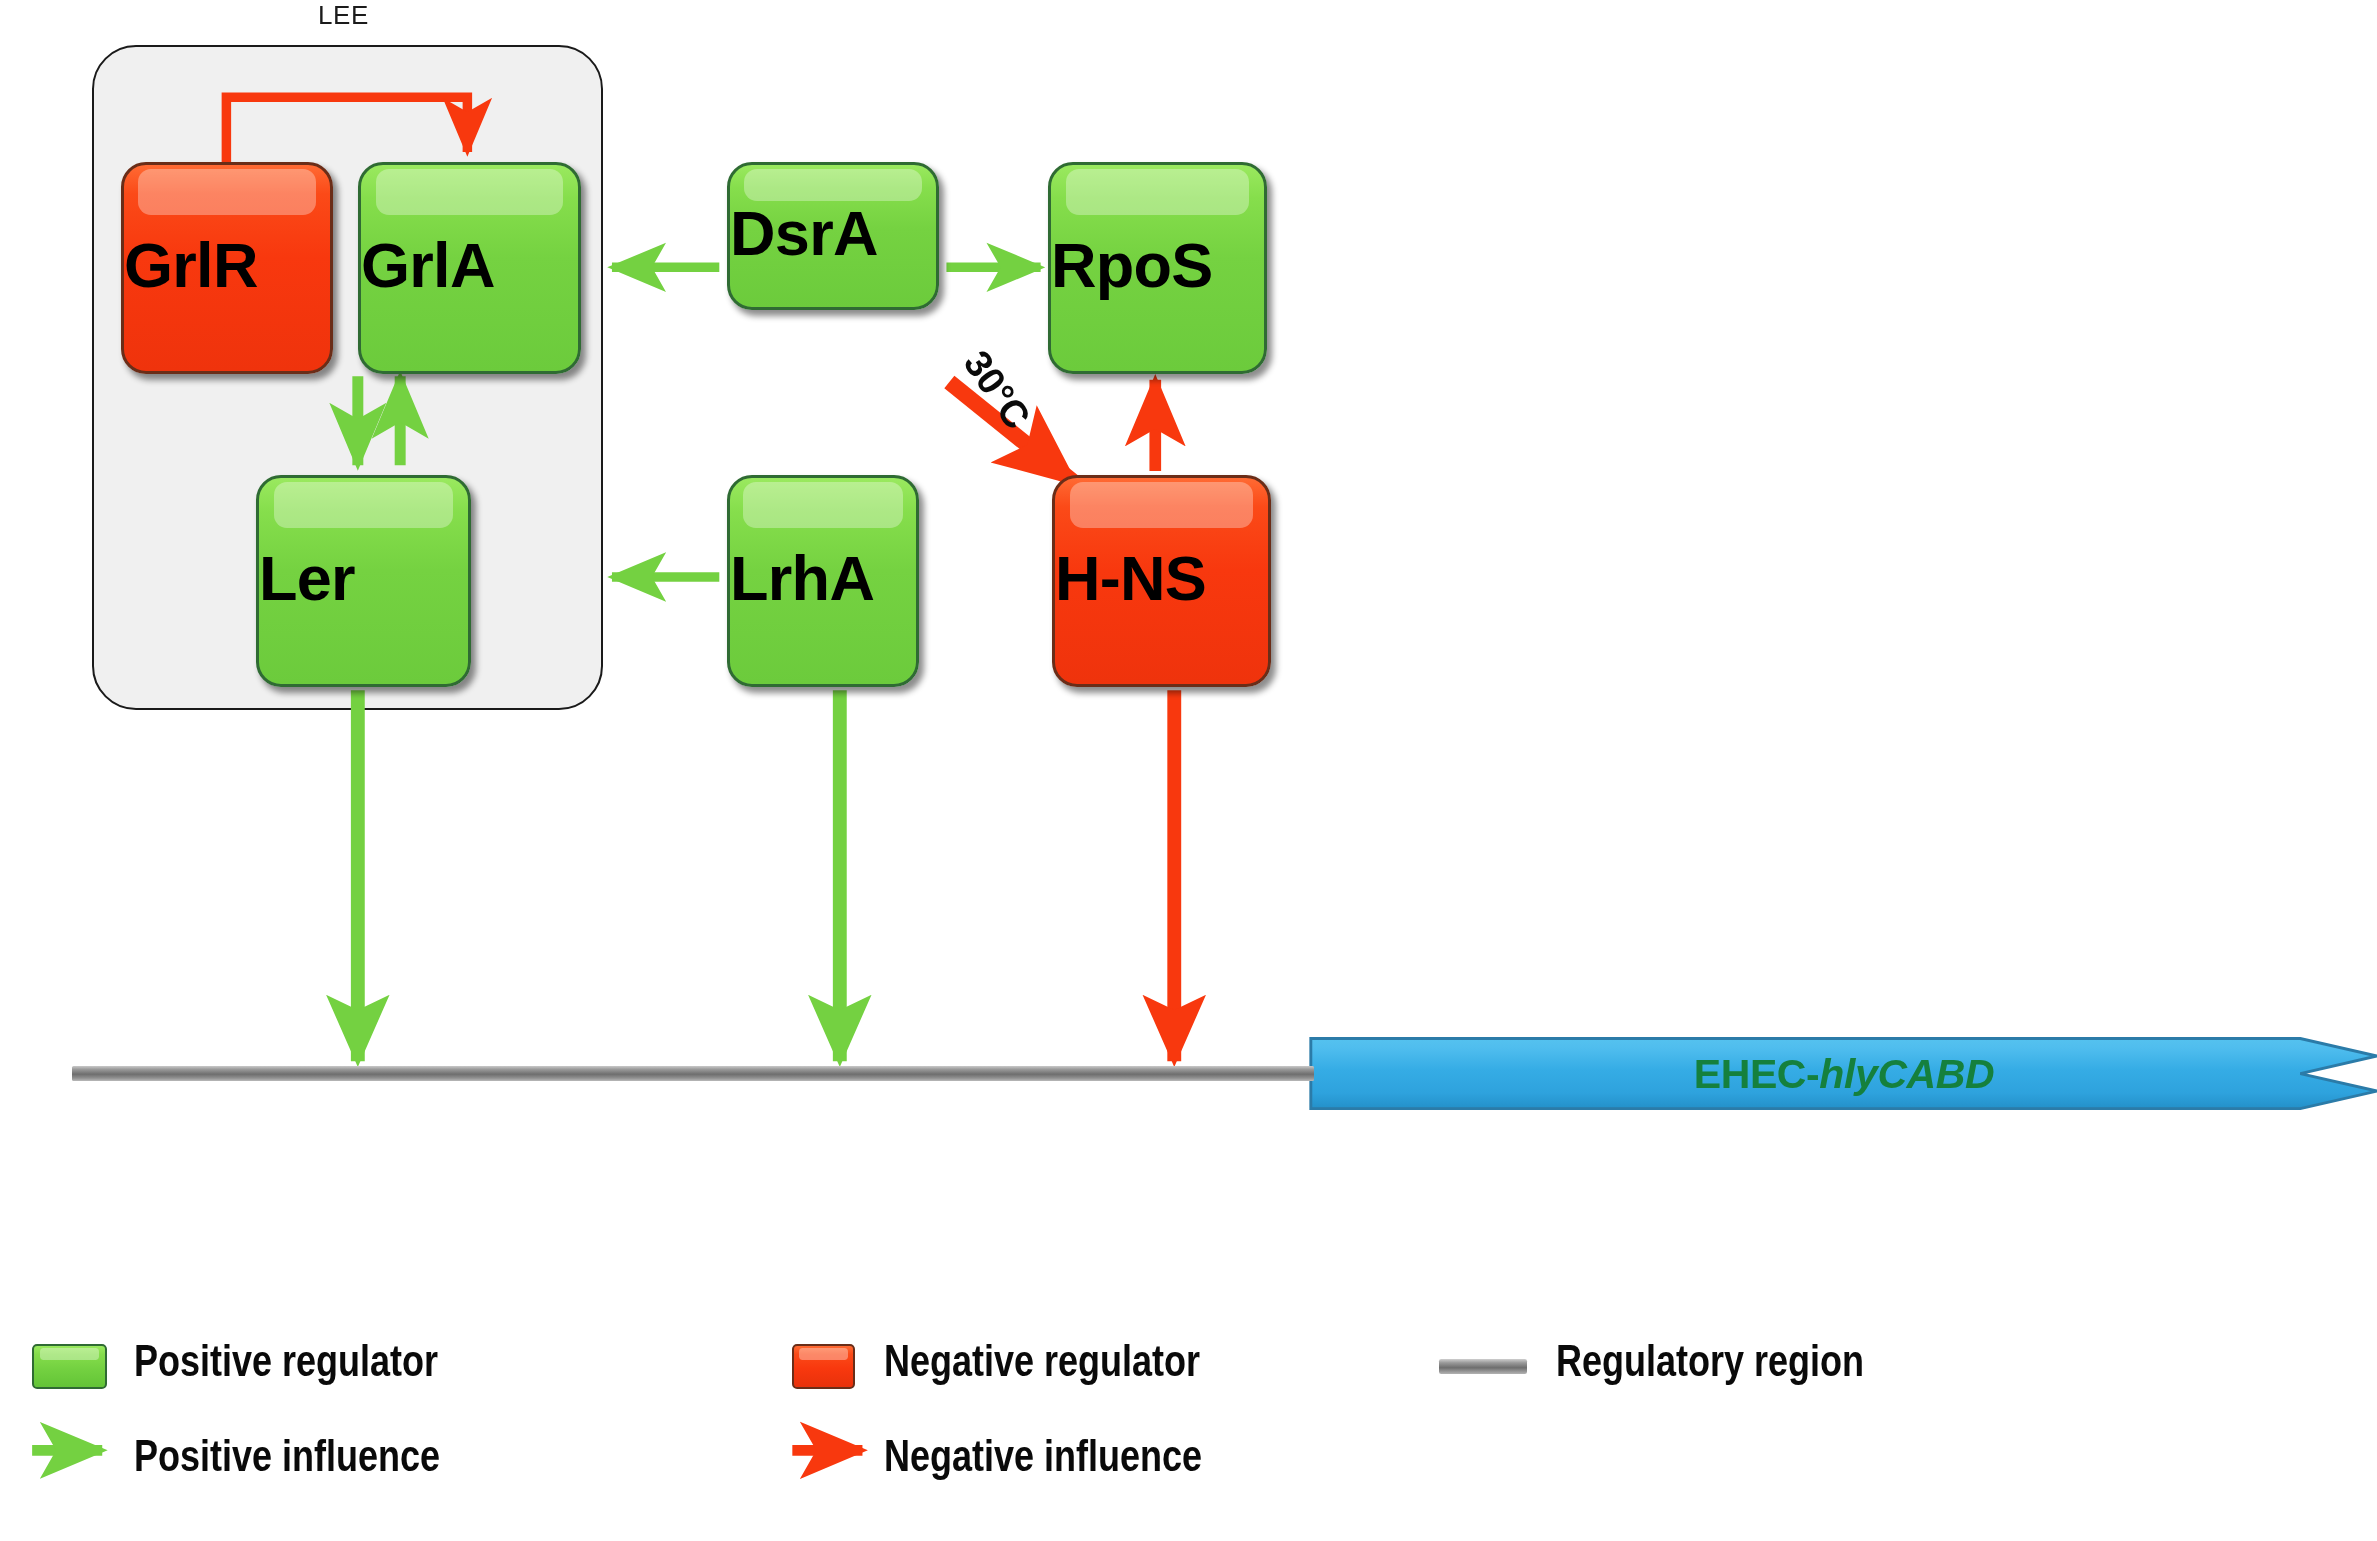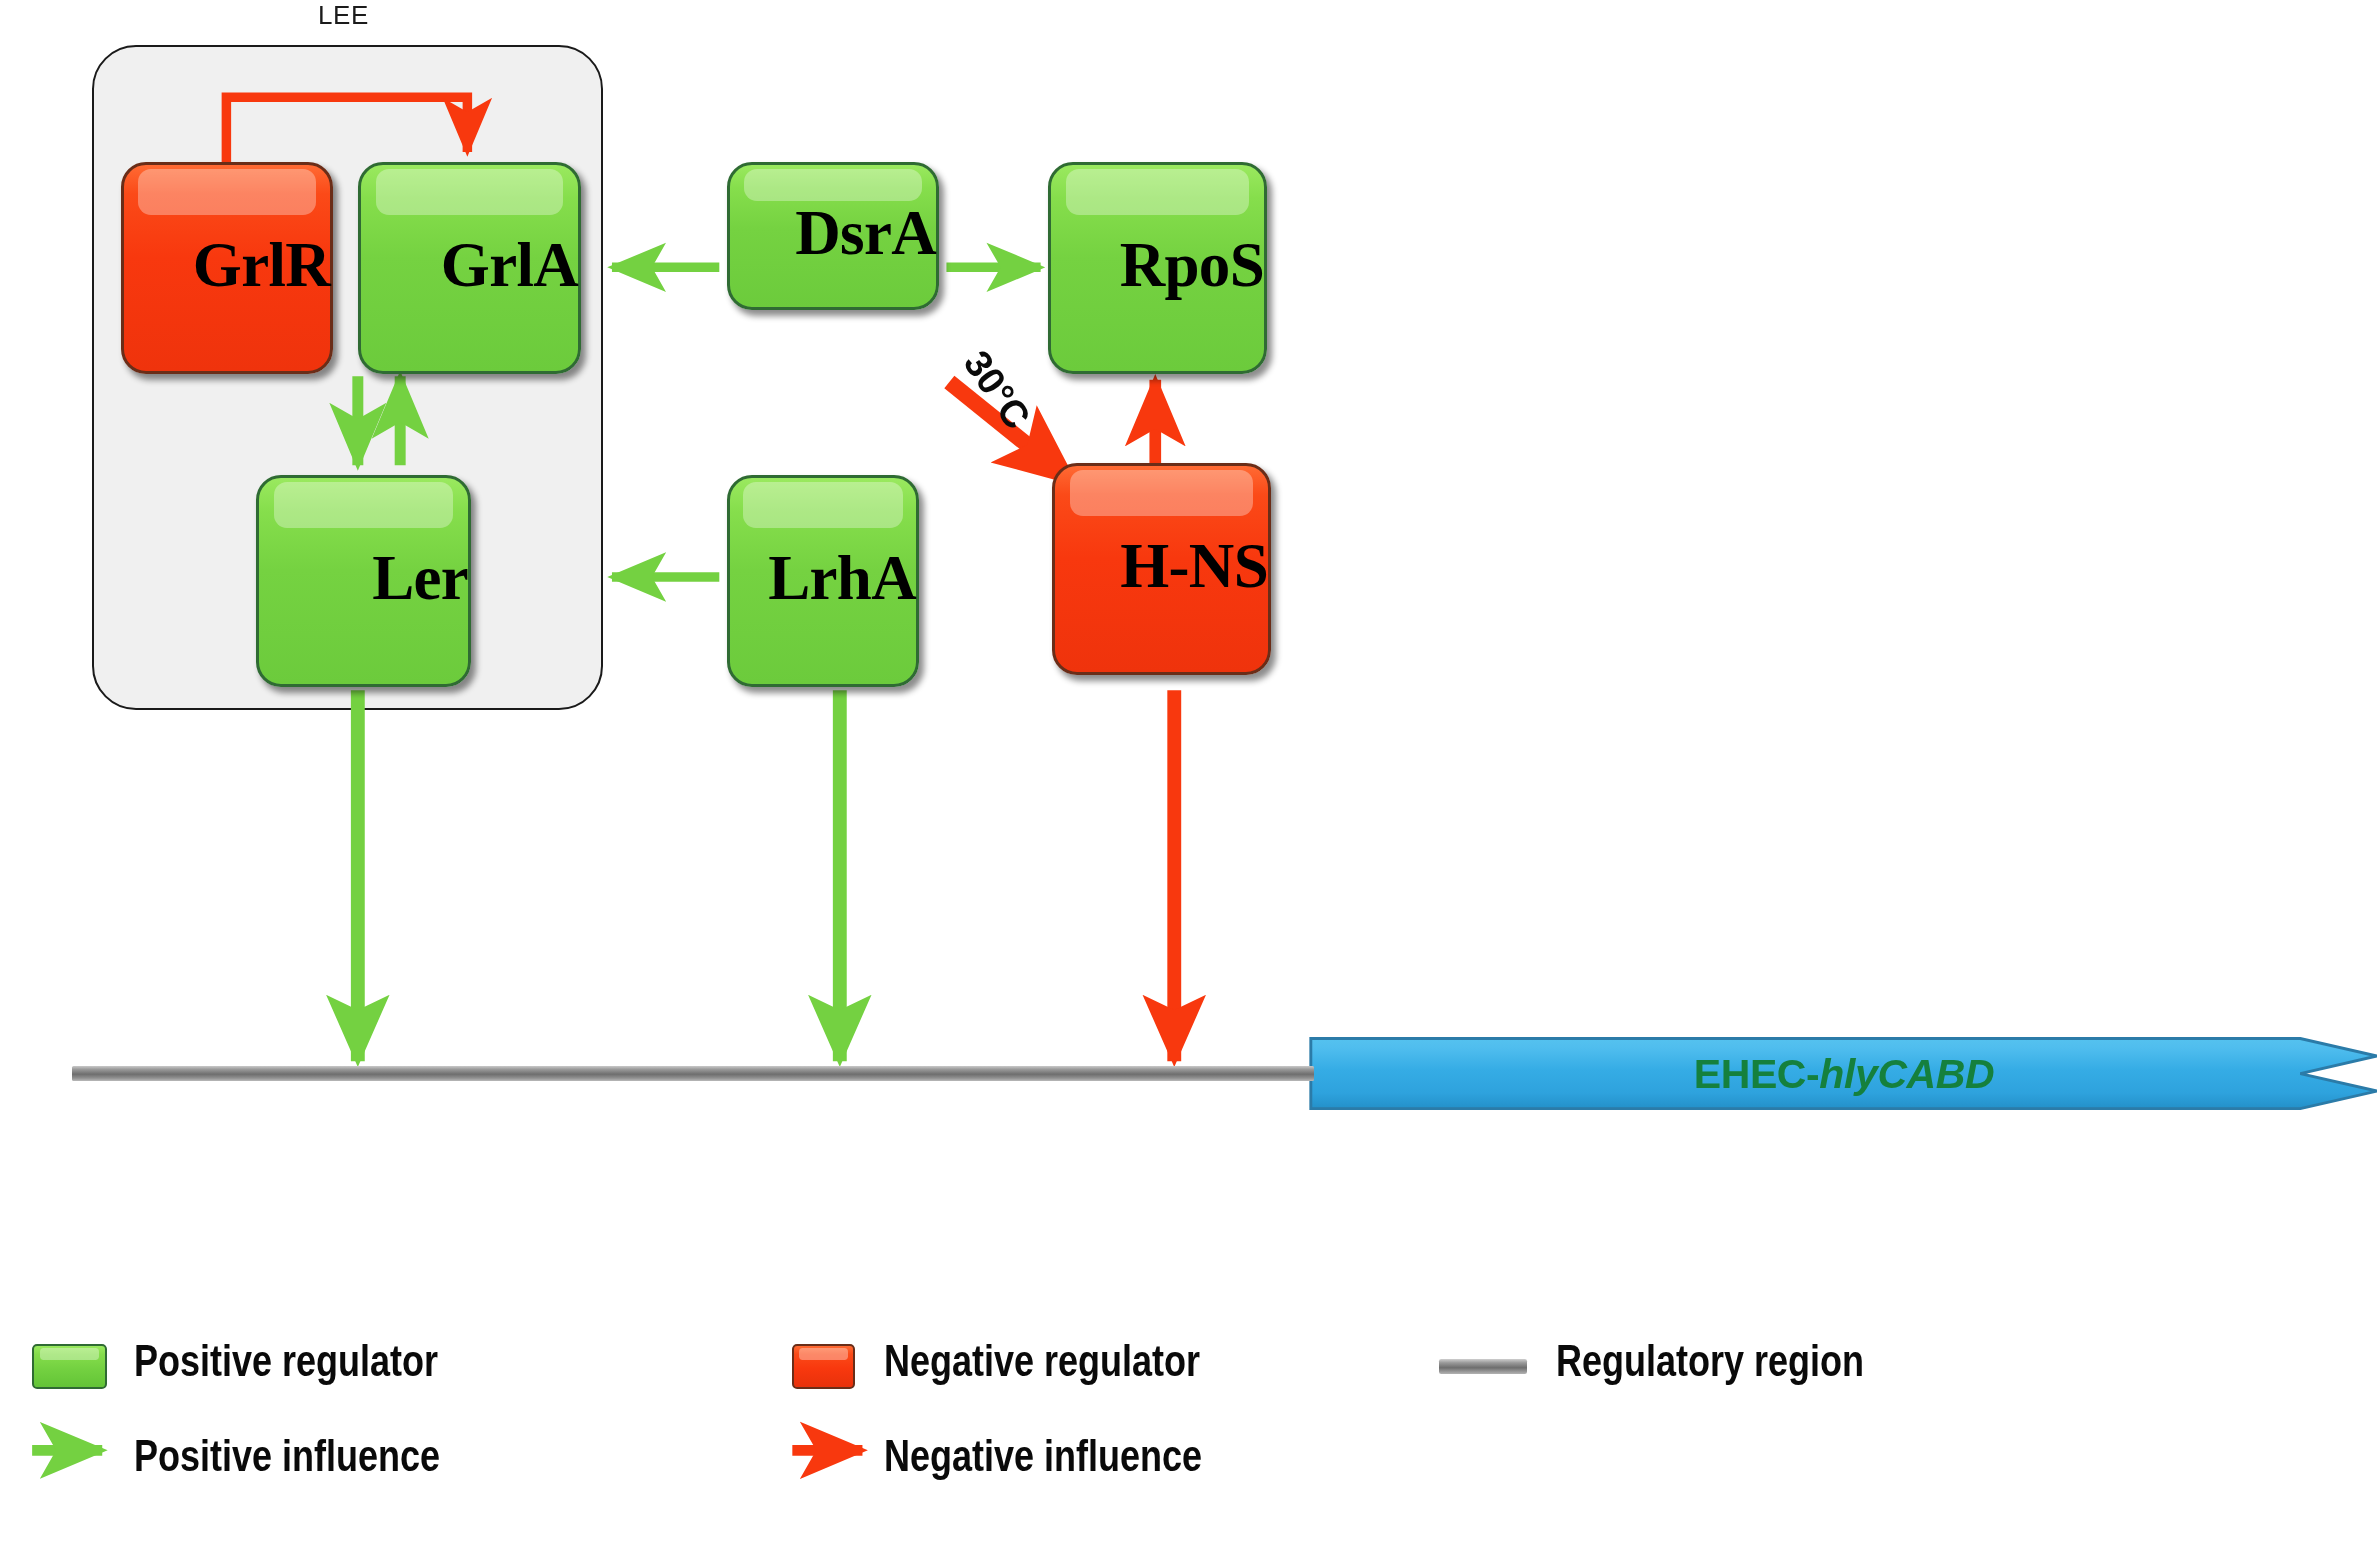--- a/index.html
+++ b/index.html
@@ -11,41 +11,41 @@
   
   .lee-panel{position:absolute;left:92px;top:45px;width:511px;height:665px;
              background:#f0f0f0;border:2.9px solid #1a1a1a;border-radius:44px;
              box-sizing:border-box;}
   .lee-label{position:absolute;left:241px;top:0px;width:205px;height:41px;
              text-align:center;font-size:26px;font-weight:400;color:#1b1b1b;
              font-family:"Liberation Sans",sans-serif;letter-spacing:0.7px;}
 
   
   .node{position:absolute;border-radius:25px;box-sizing:border-box;
-        display:flex;align-items:center;justify-content:flex-end;
+        display:flex;align-items:center;justify-content:flex-start;
         font-weight:700;color:#000000;letter-spacing:-0.7px;
-        font-family:Liberation Serif, serif;
+        font-family:Liberation Sans, sans-serif;
         box-shadow:4.4px 5.1px 6.6px rgba(0,0,0,0.45);}
   .node span{position:relative;top:-2.9px;}
   .node.green{
      background:linear-gradient(to bottom,#9ae95f 0%,#86de4c 16%,#75d241 45%,#6ccb3c 100%);
      border:3.7px solid #2f6b33;}
   .node.red{
      background:linear-gradient(to bottom,#ff6a33 0%,#fb4a18 14%,#f8380e 45%,#ef330c 100%);
      border:3.7px solid #6a2d18;}
   .node::after{content:"";position:absolute;left:7%;right:7%;top:4.4px;height:22%;
      border-radius:13px;background:rgba(255,255,255,0.32);pointer-events:none;}
 
   #n-grlr{left:121px;top:162px;width:212px;height:212px;font-size:63px;}
   #n-grla{left:358px;top:162px;width:223px;height:212px;font-size:63px;}
   #n-ler {left:256px;top:475px;width:215px;height:212px;font-size:63px;}
   #n-dsra{left:727px;top:162px;width:212px;height:148px;font-size:63px;}
   #n-rpos{left:1048px;top:162px;width:219px;height:212px;font-size:63px;}
   #n-lrha{left:727px;top:475px;width:192px;height:212px;font-size:63px;}
-  #n-hns {left:1052px;top:463px;width:219px;height:212px;font-size:63px;}
+  #n-hns {left:1052px;top:475px;width:219px;height:212px;font-size:63px;}
 
   
   .reg-line{position:absolute;left:72px;top:1066px;width:1242px;height:14.6px;
      background:linear-gradient(to bottom,#c9c9c9 0%,#9a9a9a 22%,#6e6e6e 55%,#8f8f8f 80%,#b9b9b9 100%);
      border-radius:1.5px;}
   .gene-label{position:absolute;left:1311px;top:1039px;width:1066px;height:70px;
      display:flex;align-items:center;justify-content:center;
      font-size:41px;font-weight:700;color:#15803d;letter-spacing:-0.4px;
      font-family:"Liberation Sans",sans-serif;}
   .gene-label i{font-style:italic;}

